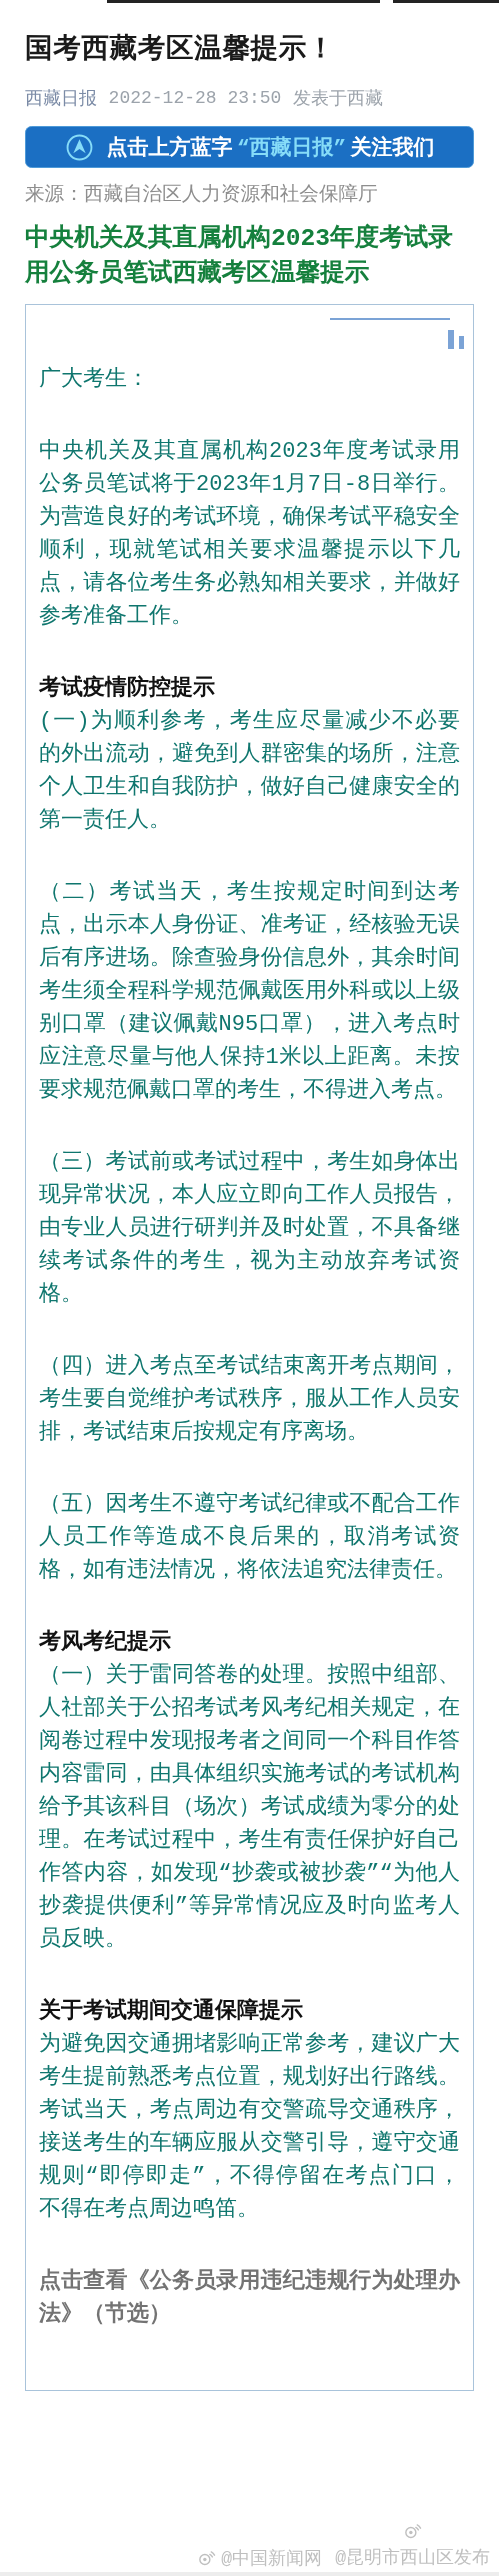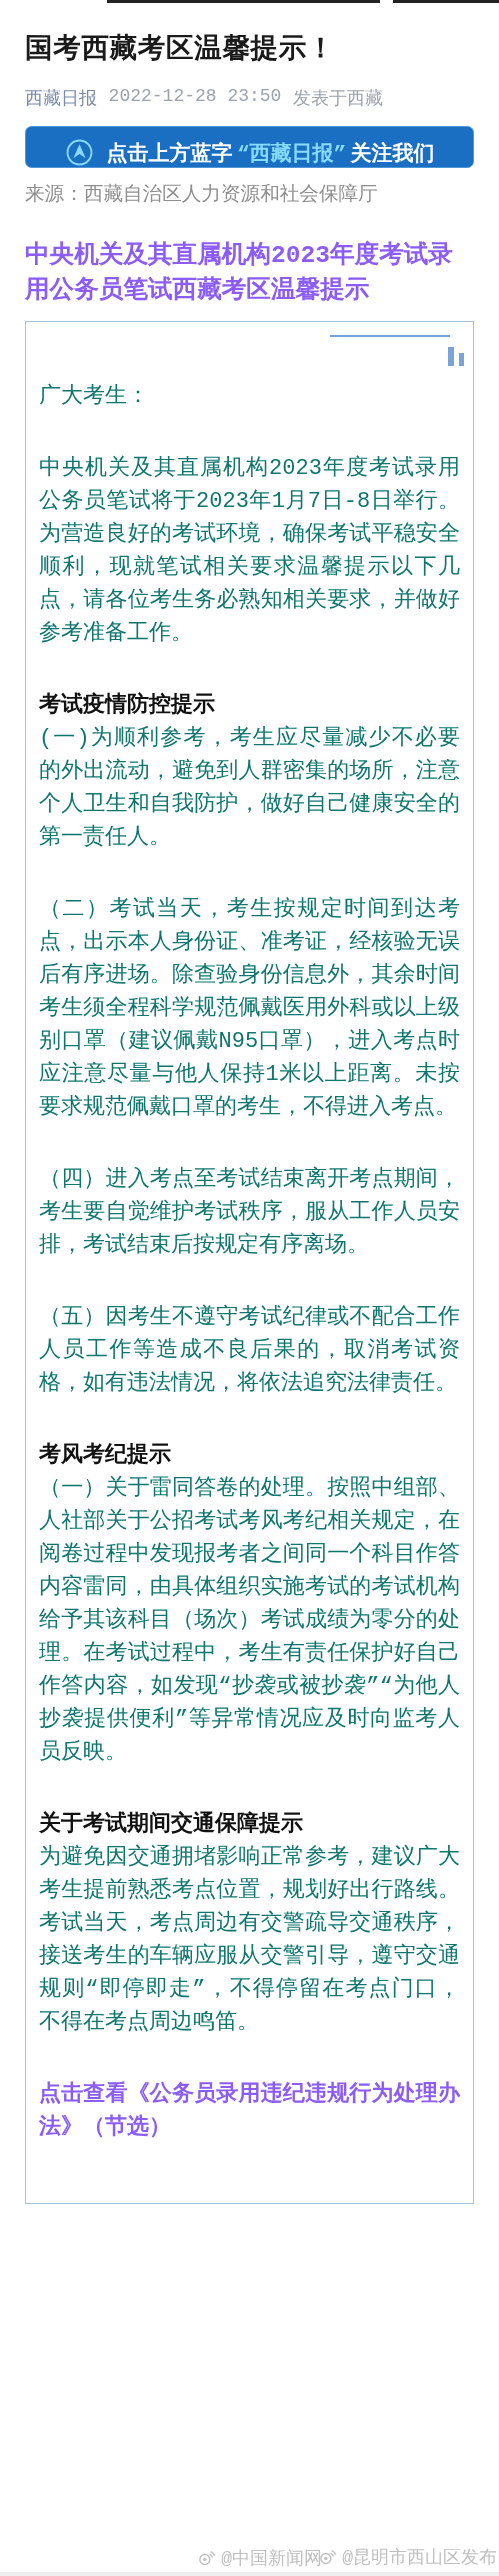--- a/index.html
+++ b/index.html
@@ -13,64 +13,64 @@
   }
   .top-strip{position:absolute;top:0;height:2.9px;background:#232323;}
   .top-strip.seg1{left:107px;width:273px;}
   .top-strip.seg2{left:393px;width:106px;}
   .inner{padding:0 25px;}
   .article-title{
     margin:33px 0 0;
     font-size:27.5px;font-weight:bold;line-height:1.25;color:#1a1a1a;
     letter-spacing:0.7px;
   }
-  .byline{margin-top:19px;font-size:18px;display:flex;align-items:flex-start;gap:11.6px;}
+  .byline{margin-top:19px;font-size:18px;display:flex;align-items:center;gap:11.6px;}
   .byline .account{color:#7b8ba6;}
   .byline .meta{color:#9ca3ab;}
   .banner{
     margin-top:16px;height:42px;width:449px;box-sizing:border-box;
     background:#1b6fc3;border:1.4px solid #4e9ad8;border-radius:6.5px;
-    display:flex;align-items:flex-end;justify-content:center;gap:13px;
+    display:flex;align-items:center;justify-content:center;gap:13px;
     cursor:pointer;
   }
   .banner-icon{width:29px;height:29px;flex:0 0 auto;display:block;}
   .banner-text{font-size:21px;font-weight:bold;color:#ffffff;white-space:nowrap;}
   .banner-text .quoted{color:#86dcf8;padding:0 4.3px;}
   .source-line{margin-top:11.6px;font-size:19.6px;color:#8e8e8e;}
   .subtitle{
-    margin:31px 0 0;font-size:24.6px;font-weight:bold;line-height:35px;color:#8b5cf6;
+    margin:14px 0 0;font-size:24.6px;font-weight:bold;line-height:35px;color:#15803d;
   }
   .content-box{
     position:relative;
     margin-top:13px;width:449px;box-sizing:border-box;
     border:1.4px solid #a9c3da;
     padding:58px 13px 20px 13px;
     background:#ffffff;
   }
   .quote-deco-line{
     position:absolute;top:13px;right:23px;width:120px;height:2.2px;background:#7ba3d6;
   }
   .quote-deco-bar1{position:absolute;top:24.6px;right:19px;width:6.5px;height:19.6px;background:#7ba3d6;}
   .quote-deco-bar2{position:absolute;top:31px;right:8.7px;width:5.8px;height:13px;background:#7ba3d6;}
   .blk{
     margin:0 0 39px 0;
     font-size:22px;line-height:33px;color:#0f766e;
     text-align:justify;
   }
   .blk.heading{font-weight:bold;margin-bottom:0;color:#111;}
   .blk.link{
-    color:#8b5cf6;font-weight:bold;cursor:pointer;
+    color:#737373;font-weight:bold;cursor:pointer;
   }
   .watermark{
     position:absolute;display:flex;align-items:center;gap:4.3px;
     color:#b5b5b5;opacity:0.85;font-size:18px;white-space:nowrap;
   }
   .watermark svg{width:20px;height:20px;}
   .wm-1{left:197px;bottom:5.8px;}
-  .wm-2{right:3px;bottom:7.2px;}
+  .wm-2{right:10px;bottom:7.2px;flex-direction:column;}
   .bottom-gray{position:absolute;left:0;bottom:0;width:500px;height:4.3px;background:#ededed;}
 </style>
 </head>
 <body>
 
 <div class="page">
 
   <div class="top-strip seg1"></div>
   <div class="top-strip seg2"></div>
 
@@ -99,20 +99,21 @@
       <div class="quote-deco-line"></div>
       <div class="quote-deco-bar1"></div>
       <div class="quote-deco-bar2"></div>
 
       <div>
           <p class="blk salutation">广大考生：</p>
           <p class="blk paragraph">中央机关及其直属机构2023年度考试录用公务员笔试将于2023年1月7日-8日举行。为营造良好的考试环境，确保考试平稳安全顺利，现就笔试相关要求温馨提示以下几点，请各位考生务必熟知相关要求，并做好参考准备工作。</p>
           <p class="blk heading">考试疫情防控提示</p>
           <p class="blk paragraph">(一)为顺利参考，考生应尽量减少不必要的外出流动，避免到人群密集的场所，注意个人卫生和自我防护，做好自己健康安全的第一责任人。</p>
           <p class="blk paragraph">（二）考试当天，考生按规定时间到达考点，出示本人身份证、准考证，经核验无误后有序进场。除查验身份信息外，其余时间考生须全程科学规范佩戴医用外科或以上级别口罩（建议佩戴N95口罩），进入考点时应注意尽量与他人保持1米以上距离。未按要求规范佩戴口罩的考生，不得进入考点。</p>
+          <p class="blk paragraph">（三）考试前或考试过程中，考生如身体出现异常状况，本人应立即向工作人员报告，由专业人员进行研判并及时处置，不具备继续考试条件的考生，视为主动放弃考试资格。</p>
           <p class="blk paragraph">（四）进入考点至考试结束离开考点期间，考生要自觉维护考试秩序，服从工作人员安排，考试结束后按规定有序离场。</p>
           <p class="blk paragraph">（五）因考生不遵守考试纪律或不配合工作人员工作等造成不良后果的，取消考试资格，如有违法情况，将依法追究法律责任。</p>
           <p class="blk heading">考风考纪提示</p>
           <p class="blk paragraph">（一）关于雷同答卷的处理。按照中组部、人社部关于公招考试考风考纪相关规定，在阅卷过程中发现报考者之间同一个科目作答内容雷同，由具体组织实施考试的考试机构给予其该科目（场次）考试成绩为零分的处理。在考试过程中，考生有责任保护好自己作答内容，如发现“抄袭或被抄袭”“为他人抄袭提供便利”等异常情况应及时向监考人员反映。</p>
           <p class="blk heading">关于考试期间交通保障提示</p>
           <p class="blk paragraph">为避免因交通拥堵影响正常参考，建议广大考生提前熟悉考点位置，规划好出行路线。考试当天，考点周边有交警疏导交通秩序，接送考生的车辆应服从交警引导，遵守交通规则“即停即走”，不得停留在考点门口，不得在考点周边鸣笛。</p>
           <p class="blk link">点击查看《公务员录用违纪违规行为处理办法》（节选）</p>
         </div>
 
     </div>

